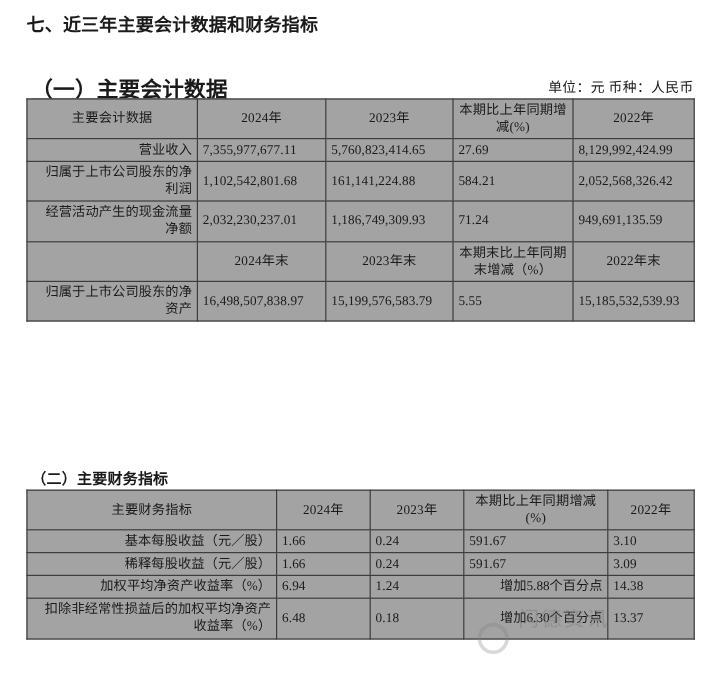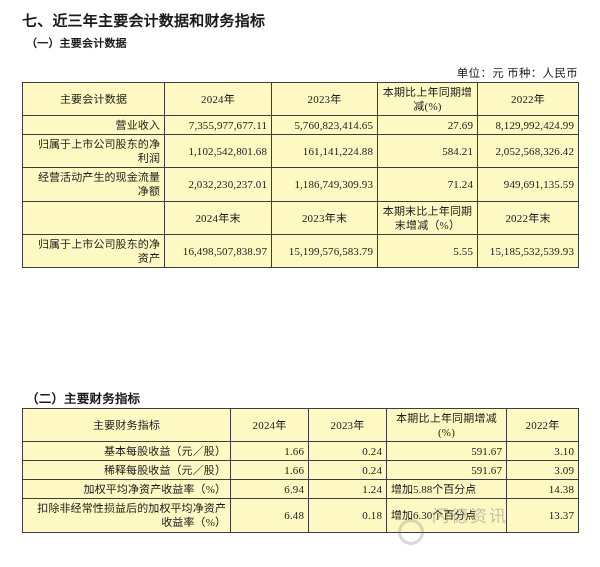--- a/index.html
+++ b/index.html
@@ -30,25 +30,26 @@
     left: 22px;
     top: 9px;
     font-size: 15px;
     font-weight: bold;
     letter-spacing: 0.2px;
     white-space: nowrap;
   }
   .sub-title-1 {
     position: absolute;
     left: 26px;
-    top: 34px;
-    font-size: 11px;
+    top: 60px;
+    font-size: 18px;
     font-weight: bold;
     letter-spacing: 0.2px;
     white-space: nowrap;
+    text-decoration: underline;
   }
   .sub-title-2 {
     position: absolute;
     left: 26px;
     top: 388px;
     font-size: 12.5px;
     font-weight: bold;
     letter-spacing: 0.2px;
     white-space: nowrap;
   }
@@ -60,21 +61,21 @@
     white-space: nowrap;
     letter-spacing: 0.3px;
   }
 
   
   table.fin {
     position: absolute;
     border-collapse: collapse;
     table-layout: fixed;
     font-size: 11px;
-    background: #fef9c3;
+    background: #a3a3a3;
   }
   table.fin td, table.fin th {
     border: 1px solid #3d3d3d;
     padding: 2px 4px;
     vertical-align: middle;
     line-height: 1.28;
     font-weight: normal;
   }
   .t1 {
     left: 22px;
@@ -91,27 +92,27 @@
     text-align: center;
     font-size: 11px;
     letter-spacing: 0.2px;
   }
   .lbl {
     text-align: right;
     padding-left: 5px;
     letter-spacing: 0.1px;
   }
   .num {
-    text-align: right;
+    text-align: left;
     padding-right: 5px;
     font-family: "Liberation Serif", "DejaVu Serif", serif;
     letter-spacing: 0.1px;
   }
   .ctr {
-    text-align: left;
+    text-align: right;
   }
   .blank-cell {
     border-left: 1px solid #3d3d3d;
     border-right: 1px solid #3d3d3d;
   }
 
   
   .r-1line { height: 19px; }
   .r-2line { height: 31px; }
   .r-3line { height: 44px; }

